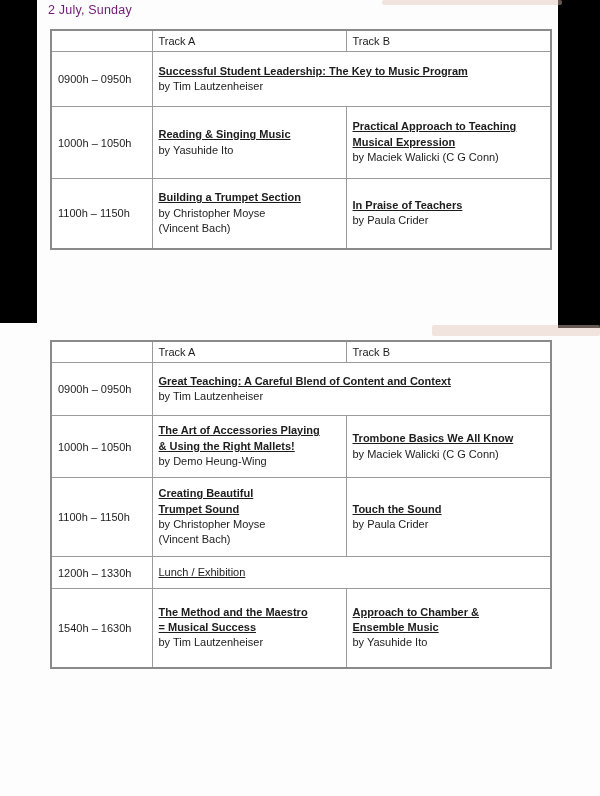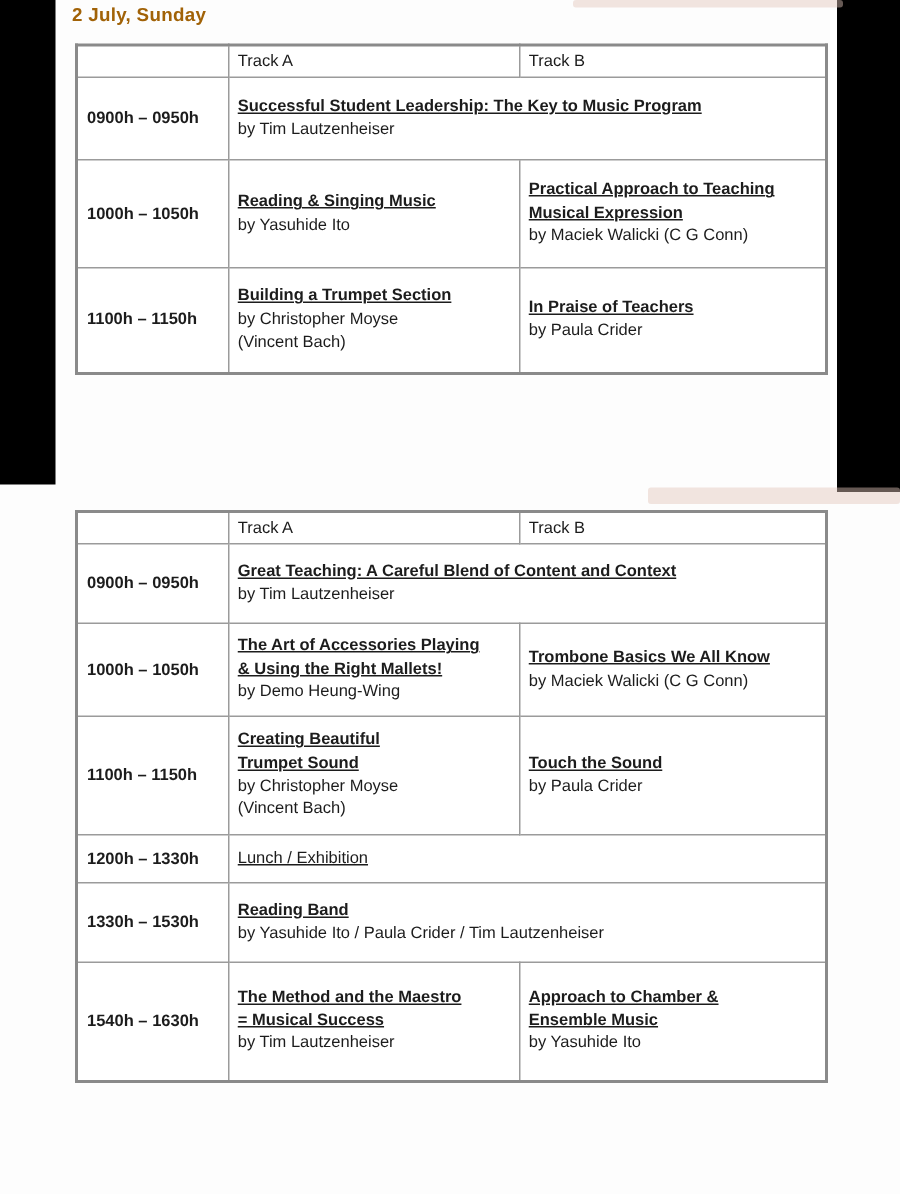--- a/index.html
+++ b/index.html
@@ -16,45 +16,45 @@
   .artifact-right { left: 558px; top: 0; width: 42px; height: 328px; }
   .smudge { position: absolute; background: rgba(226,197,186,0.45); border-radius: 2px; }
   .smudge-top { left: 382px; top: 0;     width: 180px; height: 5px;  }
   .smudge-mid { left: 432px; top: 325px; width: 168px; height: 11px; }
 
   .section { position: absolute; left: 48px; width: 506px; }
   .section-0 { top: 3px; }
   .section-1 { top: 328px; }
 
   .date-label {
-    font-weight: bold;
+    font-weight: normal;
     font-size: 12.5px;
     letter-spacing: 0.2px;
-    color: #a16207;
+    color: #701a75;
   }
 
   table.schedule {
     border-collapse: collapse;
     table-layout: fixed;
     width: 500px;
     margin-top: 12px;
     margin-left: 2px;
     border: 2px solid #8a8a8a;
     background: #fff;
   }
   table.schedule th, table.schedule td {
     border: 1px solid #9b9b9b;
     text-align: left;
     vertical-align: middle;
     padding: 3px 6px;
     font-size: 11px;
     color: #1c1c1c;
   }
   table.schedule th { font-weight: normal; height: 14px; }
-  td.time-cell { white-space: nowrap; font-weight: bold; }
+  td.time-cell { white-space: nowrap; }
   .session-title { font-weight: bold; white-space: pre-line; line-height: 1.4; text-decoration: underline; }
   .session-title.plain { font-weight: normal; }
   .session-by { white-space: pre-line; line-height: 1.4; }
 </style>
 </head>
 <body>
 
 <div class="artifact artifact-left"></div>
 <div class="artifact artifact-right"></div>
 <div class="smudge smudge-top"></div>
@@ -157,27 +157,20 @@
               <div class="session-title">Touch the Sound</div>
               <div class="session-by">by Paula Crider</div>
             </td>
           </tr>
           <tr style="height: 32px;">
             <td class="time-cell">1200h – 1330h</td>
             <td class="session-cell" colspan="2">
               <div class="session-title plain">Lunch / Exhibition</div>
             </td>
           </tr>
-          <tr style="height: 53px;">
-            <td class="time-cell">1330h – 1530h</td>
-            <td class="session-cell" colspan="2">
-              <div class="session-title">Reading Band</div>
-              <div class="session-by">by Yasuhide Ito / Paula Crider / Tim Lautzenheiser</div>
-            </td>
-          </tr>
           <tr style="height: 79px;">
             <td class="time-cell">1540h – 1630h</td>
             <td class="session-cell">
               <div class="session-title">The Method and the Maestro
 = Musical Success</div>
               <div class="session-by">by Tim Lautzenheiser</div>
             </td>
             <td class="session-cell">
               <div class="session-title">Approach to Chamber &amp;
 Ensemble Music</div>

